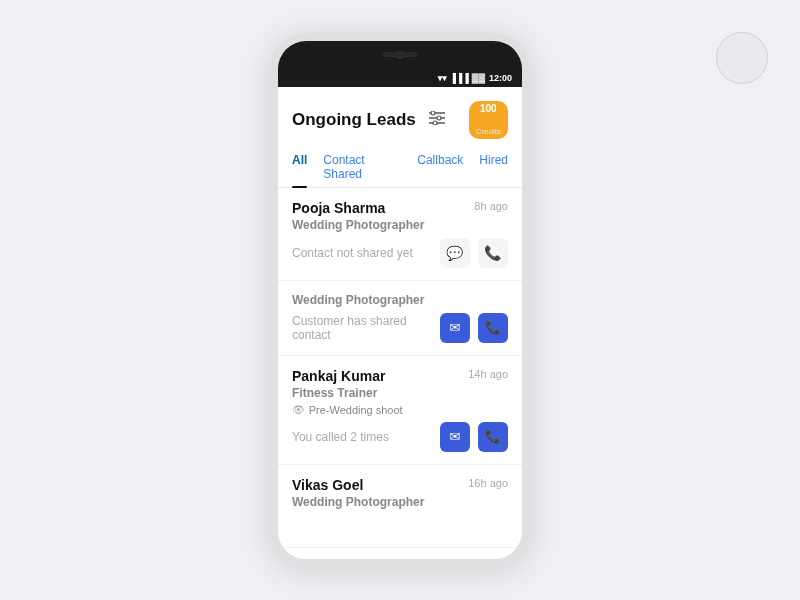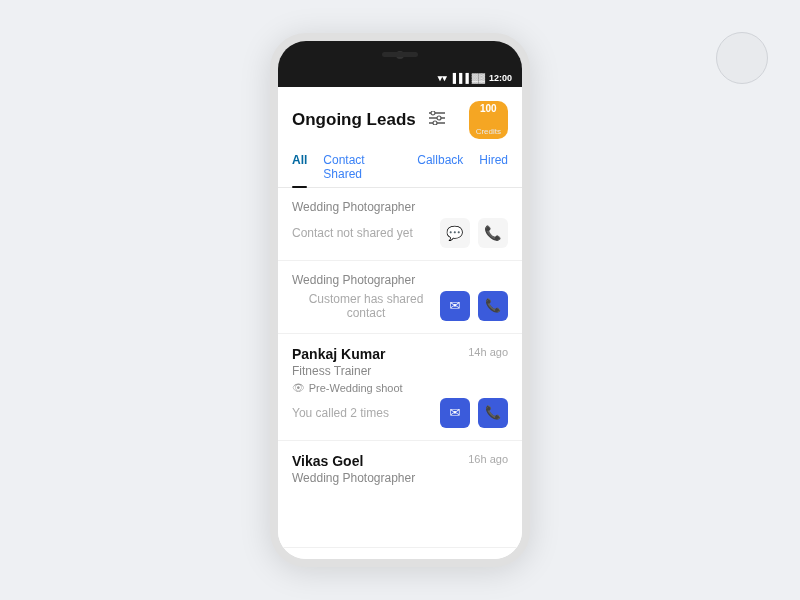--- a/index.html
+++ b/index.html
@@ -184,39 +184,40 @@
       color: #111;
     }
     .lead-time {
       font-size: 11px;
       color: #aaa;
     }
     .lead-role {
       font-size: 12px;
       color: #888;
       margin-bottom: 4px;
+      font-weight: bold;
     }
     .lead-tag {
       display: flex;
       align-items: center;
       gap: 4px;
       font-size: 11px;
       color: #888;
       margin-bottom: 4px;
     }
     .eye-icon {
       color: #999;
       font-size: 10px;
     }
 
     .lead-footer {
       display: flex;
       justify-content: space-between;
       align-items: center;
-      text-align: center;
+      margin-top: 6px;
     }
     .lead-status {
       font-size: 12px;
       color: #aaa;
     }
     .lead-actions {
       display: flex;
       gap: 8px;
       align-items: center;
     }
@@ -308,20 +309,24 @@
         <span>Callback</span>
       </div>
       <div class="tab">
         <span>Hired</span>
       </div>
     </div>
 
     <div class="lead-list">
 
       <div class="lead-item">
+        <div class="lead-header">
+          <span class="lead-name">Pooja Sharma</span>
+          <span class="lead-time">8h ago</span>
+        </div>
         <div class="lead-role">Wedding Photographer</div>
         <div class="lead-footer">
           <span class="lead-status">Contact not shared yet</span>
           <div class="lead-actions">
             <div class="action-btn inactive">
               <span>💬</span>
             </div>
             <div class="action-btn inactive">
               <span>📞</span>
             </div>

